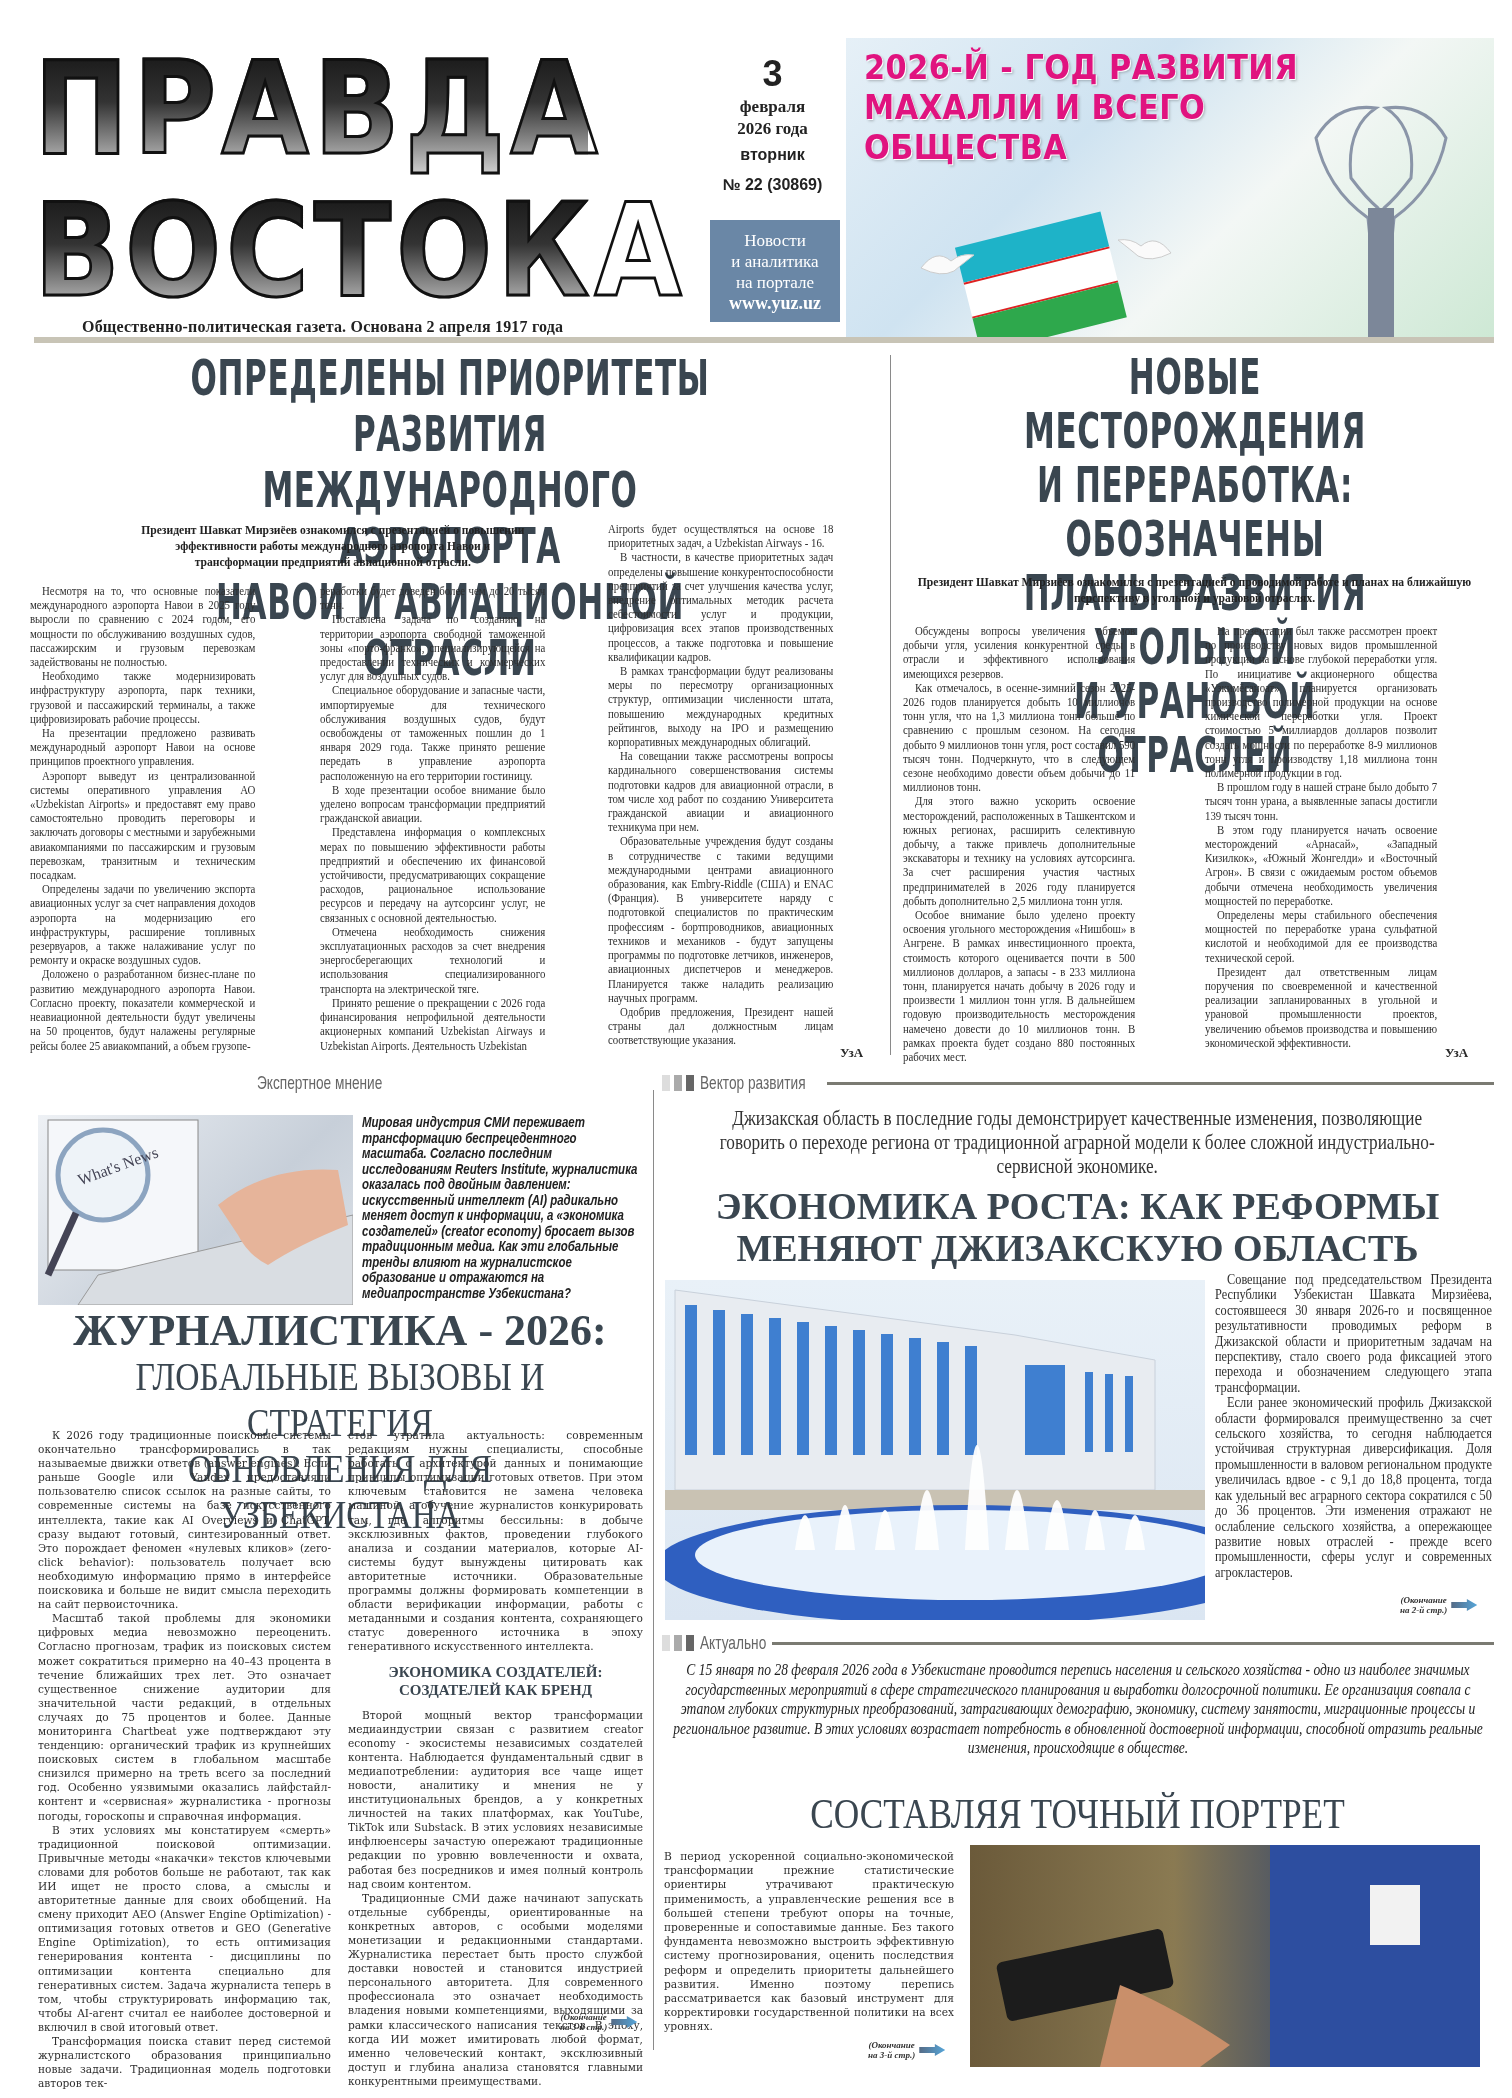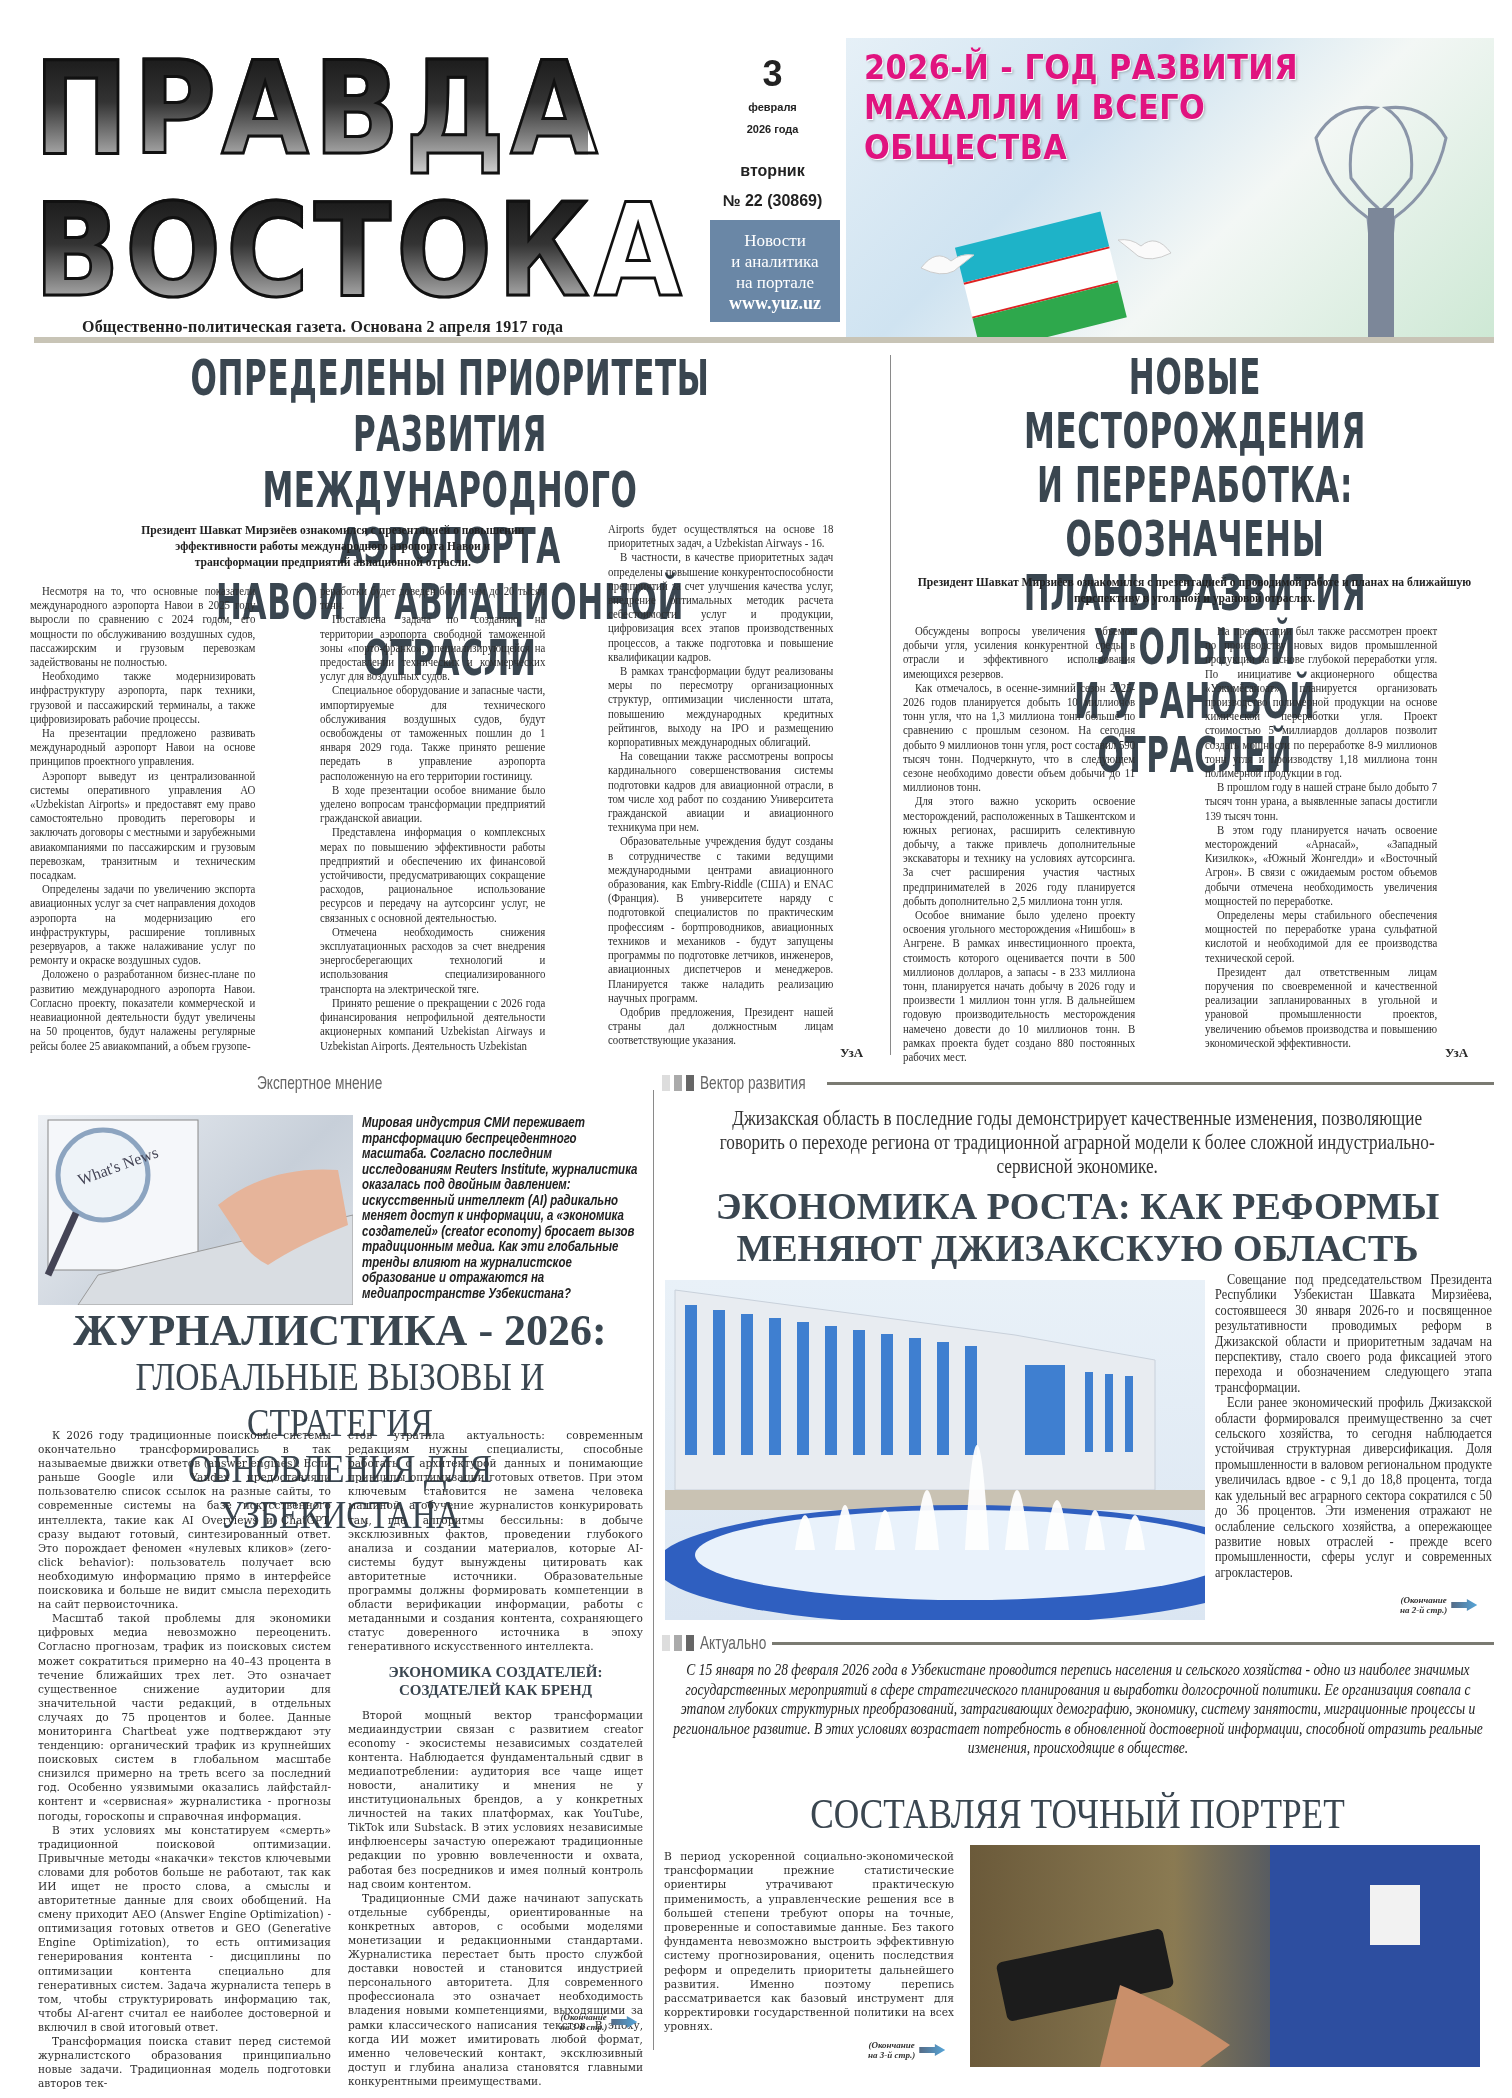--- a/index.html
+++ b/index.html
@@ -20,22 +20,22 @@
     -webkit-text-stroke: 3px #111;
     transform: scaleX(0.88); transform-origin: left;
     white-space: nowrap;
   }
   .mast-tagline {
     left: 82px; top: 318px; font-size: 16px; font-weight: bold; color: #222;
     font-family: "Liberation Serif", serif; letter-spacing: 0.2px;
   }
   .date-block { left: 705px; top: 52px; width: 135px; text-align: center; font-family: "Liberation Sans", sans-serif; font-weight: bold; color: #222; }
   .date-day { font-size: 36px; line-height: 44px; }
-  .date-month, .date-year { font-size: 11px; line-height: 22px; }
-  .date-weekday { font-size: 16px; line-height: 22px; margin-top: 20px; }
+  .date-month, .date-year { font-size: 17px; line-height: 22px; font-family: Liberation Serif, serif; }
+  .date-weekday { font-size: 16px; line-height: 22px; margin-top: 4px; }
   .date-issue { font-size: 16px; line-height: 22px; margin-top: 8px; }
   .portal-box {
     left: 710px; top: 220px; width: 130px; height: 102px; background: #6a87a6;
     color: #fff; text-align: center; font-size: 17px; line-height: 21px; padding-top: 10px;
   }
   .portal-url { font-weight: bold; font-size: 18px; }
 
   .banner {
     left: 846px; top: 38px; width: 648px; height: 305px;
     background: linear-gradient(135deg, #e6f0f7 0%, #cfe3f1 35%, #f3f7f5 60%, #cde8d4 100%);

